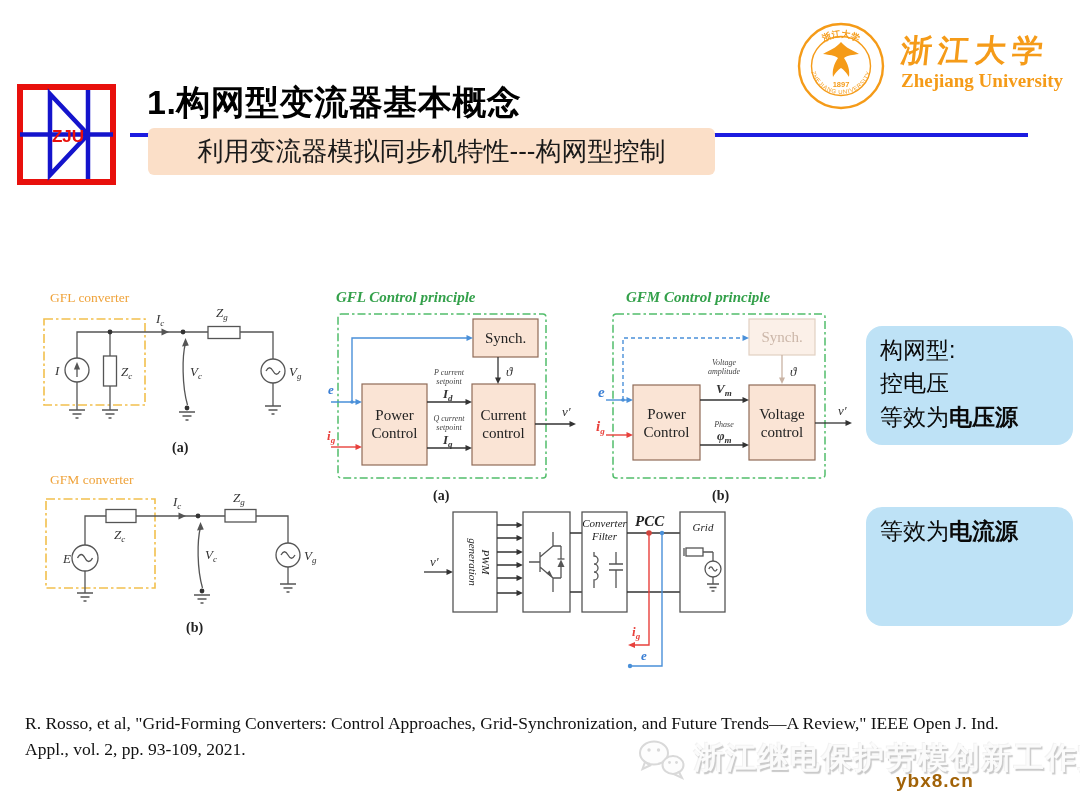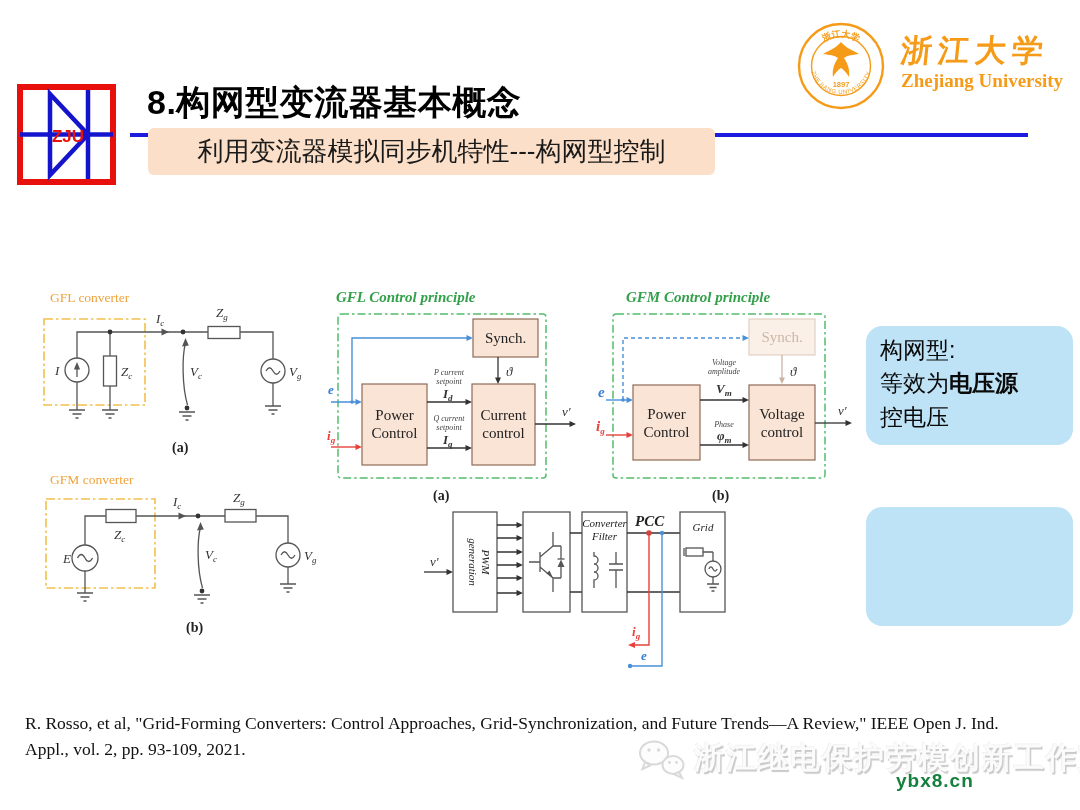--- a/index.html
+++ b/index.html
@@ -22,21 +22,21 @@
               box-sizing:border-box;font-size:23px;line-height:1.45;color:#0a0a0a;}
   .c1{left:866px;top:326px;}
   .c2{left:866px;top:507px;}
   .conclusion b{font-weight:bold;}
   
   .reference{left:25px;top:710px;width:1016px;font-family:"Liberation Serif","DejaVu Serif",serif;
              font-size:17.5px;color:#111;line-height:1.5;}
   .watermark{left:636px;top:738px;display:flex;align-items:flex-start;gap:6px;}
   .wm-text{font-size:30px;font-weight:bold;color:#fbfbfb;letter-spacing:2px;white-space:nowrap;
            text-shadow:1.5px 1.5px 1px #c9c9c9,-1px -1px 0 #f2f2f2;}
-  .wm-site{left:896px;top:770px;font-size:19px;font-weight:bold;color:#15803d;letter-spacing:1px;}
+  .wm-site{left:896px;top:770px;font-size:19px;font-weight:bold;color:#a16207;letter-spacing:1px;}
   
   svg.diag{position:absolute;overflow:visible;}
   .w{stroke:#555;stroke-width:1.3;fill:none;}
   .comp{stroke:#555;stroke-width:1.3;fill:#fff;}
   .nd{fill:#333;stroke:none;}
   .odash{stroke:#F2C04D;stroke-width:1.6;fill:none;stroke-dasharray:9 3 2.5 3;}
   .gdash{stroke:#52BD6B;stroke-width:1.5;fill:none;stroke-dasharray:8 3 2.5 3;}
   .otit{font:13.5px "Liberation Serif","DejaVu Serif",serif;fill:#EFA33B;}
   .gtit{font:bold italic 15px "Liberation Serif","DejaVu Serif",serif;fill:#33A04A;}
   .bx{fill:#FAE4D5;stroke:#8F6B57;stroke-width:1.2;}
@@ -68,21 +68,21 @@
 <div class="slide">
 
   <svg class="diag" style="left:17px;top:84px;" width="99" height="101" viewBox="0 0 99 101">
     <rect x="3" y="3" width="93" height="95" fill="#fff" stroke="#E8100C" stroke-width="6"></rect>
     <path d="M3,50.5 H96" stroke="#1414CC" stroke-width="4.5" fill="none"></path>
     <path d="M71,6 V95" stroke="#1414CC" stroke-width="4.5" fill="none"></path>
     <path d="M33,10 L71,50.5 L33,91 Z" stroke="#1414CC" stroke-width="4.5" fill="none"></path>
     <text x="51" y="58" text-anchor="middle" font-size="17" font-weight="bold" fill="#E8100C" style="font-family:'Liberation Sans',sans-serif">ZJU</text>
   </svg>
 
-  <div class="abs page-title">8.构网型变流器基本概念</div>
+  <div class="abs page-title">1.构网型变流器基本概念</div>
   <div class="abs title-rule"></div>
   <div class="abs subtitle-bar">利用变流器模拟同步机特性---构网型控制</div>
 
   <svg class="diag" style="left:797px;top:21px;" width="88" height="90" viewBox="0 0 88 90">
     <defs>
       <path id="arcTop" d="M11,49 A33,33 0 0 1 77,49"></path>
       <path id="arcBot" d="M13,42 A31,31 0 0 0 75,42"></path>
     </defs>
     <circle cx="44" cy="45" r="42" fill="#fff" stroke="#F59B18" stroke-width="2.4"></circle>
     <circle cx="44" cy="45" r="29.5" fill="#fff" stroke="#F59B18" stroke-width="1.4"></circle>
@@ -294,24 +294,25 @@
     <polygon class="ar" points="208,145 215,142 215,148"></polygon>
     <text class="ir" x="212" y="136"><tspan>i</tspan><tspan class="sub" dy="3">g</tspan></text>
     <circle cx="242" cy="33" r="2.2" fill="#4A90D9"></circle>
     <path class="sb" d="M242,35 V166 H211"></path>
     <circle cx="210" cy="166" r="2.2" fill="#4A90D9"></circle>
     <text class="eb" x="221" y="160">e</text>
   </svg>
 
   <div class="abs conclusion c1">
     <div>构网型:</div>
+    <div>控电压</div>
     <div><span>等效为</span><b>电压源</b></div>
-    <div>控电压</div>
   </div>
   <div class="abs conclusion c2">
+    <div><span>等效为</span><b>电流源</b></div>
   </div>
 
   <div class="abs reference">
     <div>R. Rosso, et al, "Grid-Forming Converters: Control Approaches, Grid-Synchronization, and Future Trends—A Review," IEEE Open J. Ind.</div>
     <div>Appl., vol. 2, pp. 93-109, 2021.</div>
   </div>
 
   <div class="abs watermark">
     <svg width="52" height="46" viewBox="0 0 52 46">
       <g stroke="#d9d9d9" stroke-width="2" fill="#fdfdfd">

